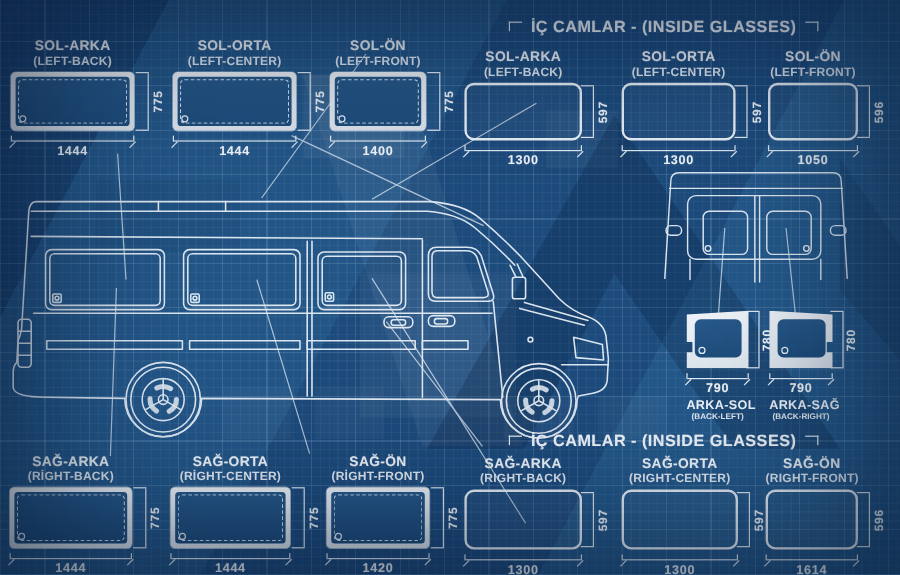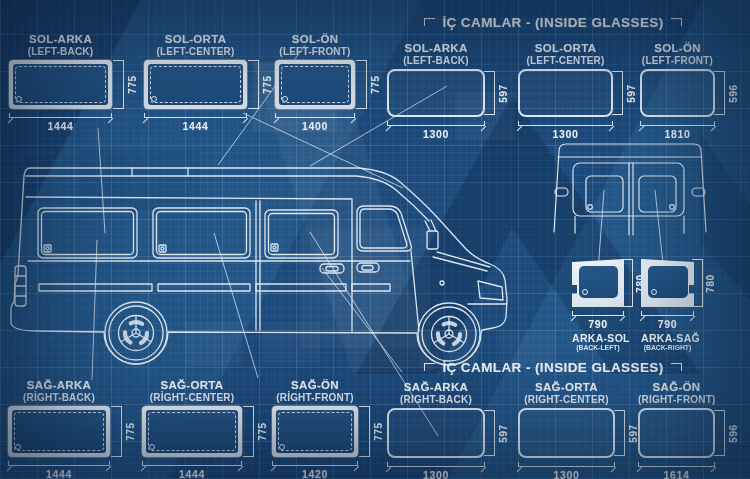--- a/index.html
+++ b/index.html
@@ -263,21 +263,21 @@
   <div class="gpanel" style="left:640px;top:42px;width:75px">
     <div class="gtitle">SOL-ÖN</div>
     <div class="gsub">(LEFT-FRONT)</div>
     <div class="gbox innerg" style="height:44px">
       <div class="dimv"></div>
       <div class="dimvlabel">
           <span>596</span>
         </div>
     </div>
     <div class="dimh"><i></i></div>
-    <div class="dimhlabel">1810</div>
+    <div class="dimhlabel">1050</div>
   </div>
 
   <div class="bpanel" style="left:572px;top:259px;width:52px">
     <div class="gbox" style="height:48px;margin-top:0">
       <div class="bshape nl">
         <div class="bwin">
             <div class="gscrew"></div>
           </div>
       </div>
       <div class="dimv"></div>

